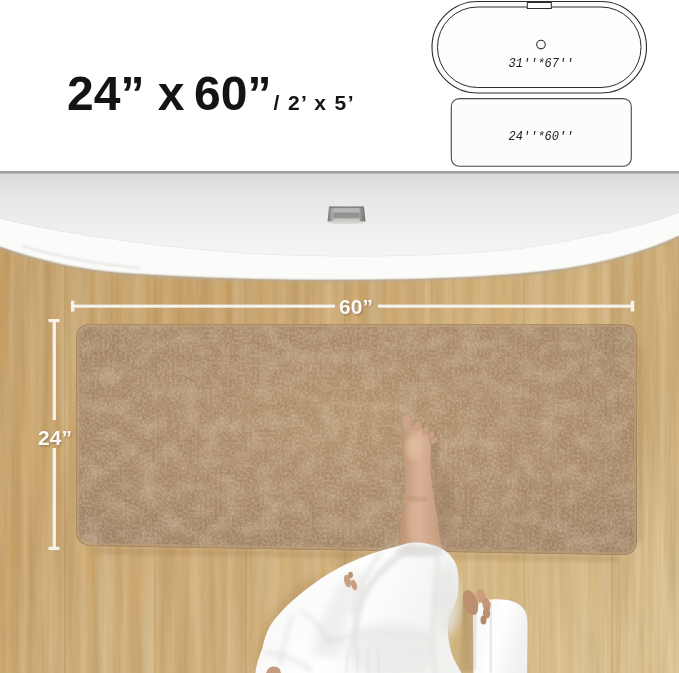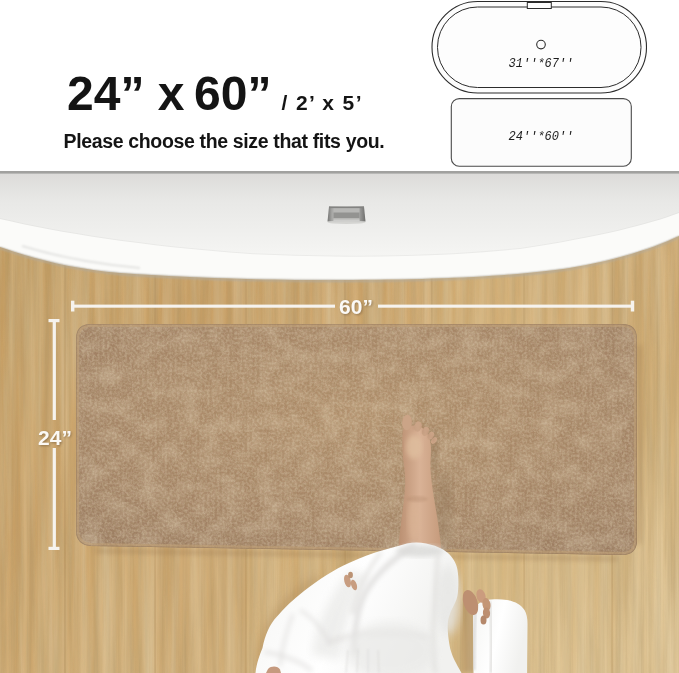--- a/index.html
+++ b/index.html
@@ -1,30 +1,29 @@
 <!DOCTYPE html>
 <html><head>
 <meta charset="utf-8">
 <style>
 html,body{margin:0;padding:0}
 body{width:679px;height:673px;background:#ffffff;font-family:"Liberation Sans",sans-serif;overflow:hidden}
 .page{position:relative;width:679px;height:673px}
 .h1{position:absolute;left:61px;top:9px;font-size:49px;font-weight:bold;color:#141414;letter-spacing:1.2px;white-space:nowrap}
 .h2{position:absolute;left:67px;top:66px;font-size:48px;font-weight:bold;color:#141414;white-space:nowrap}
-.h2 .sub{font-size:21px;font-weight:bold;margin-left:10px;letter-spacing:1.4px}
+.h2 .sub{font-size:21px;font-weight:bold;margin-left:2px;letter-spacing:1.4px}
 .h3{position:absolute;left:63.5px;top:130px;font-size:19.5px;font-weight:bold;color:#141414;letter-spacing:-0.35px;white-space:nowrap}
 </style>
 </head>
 <body>
 <div class="page">
 
 
 <div class="h2">24” x 60”<span class="sub">/ 2’ x 5’</span></div>
 
-<div class="h3">Please choose the size that fits you.</div>
 
 <svg width="251" height="171" viewBox="0 0 251 171" style="position:absolute;left:428px;top:0">
 
 <g>
         <rect x="4" y="1.5" width="214.5" height="91.5" rx="45.7" fill="#fdfdfd" stroke="#2c2c2c" stroke-width="1.1"></rect>
       </g>
 
 <g>
         <rect x="9.5" y="7" width="203.5" height="80.5" rx="40" fill="none" stroke="#2c2c2c" stroke-width="1"></rect>
       </g>

